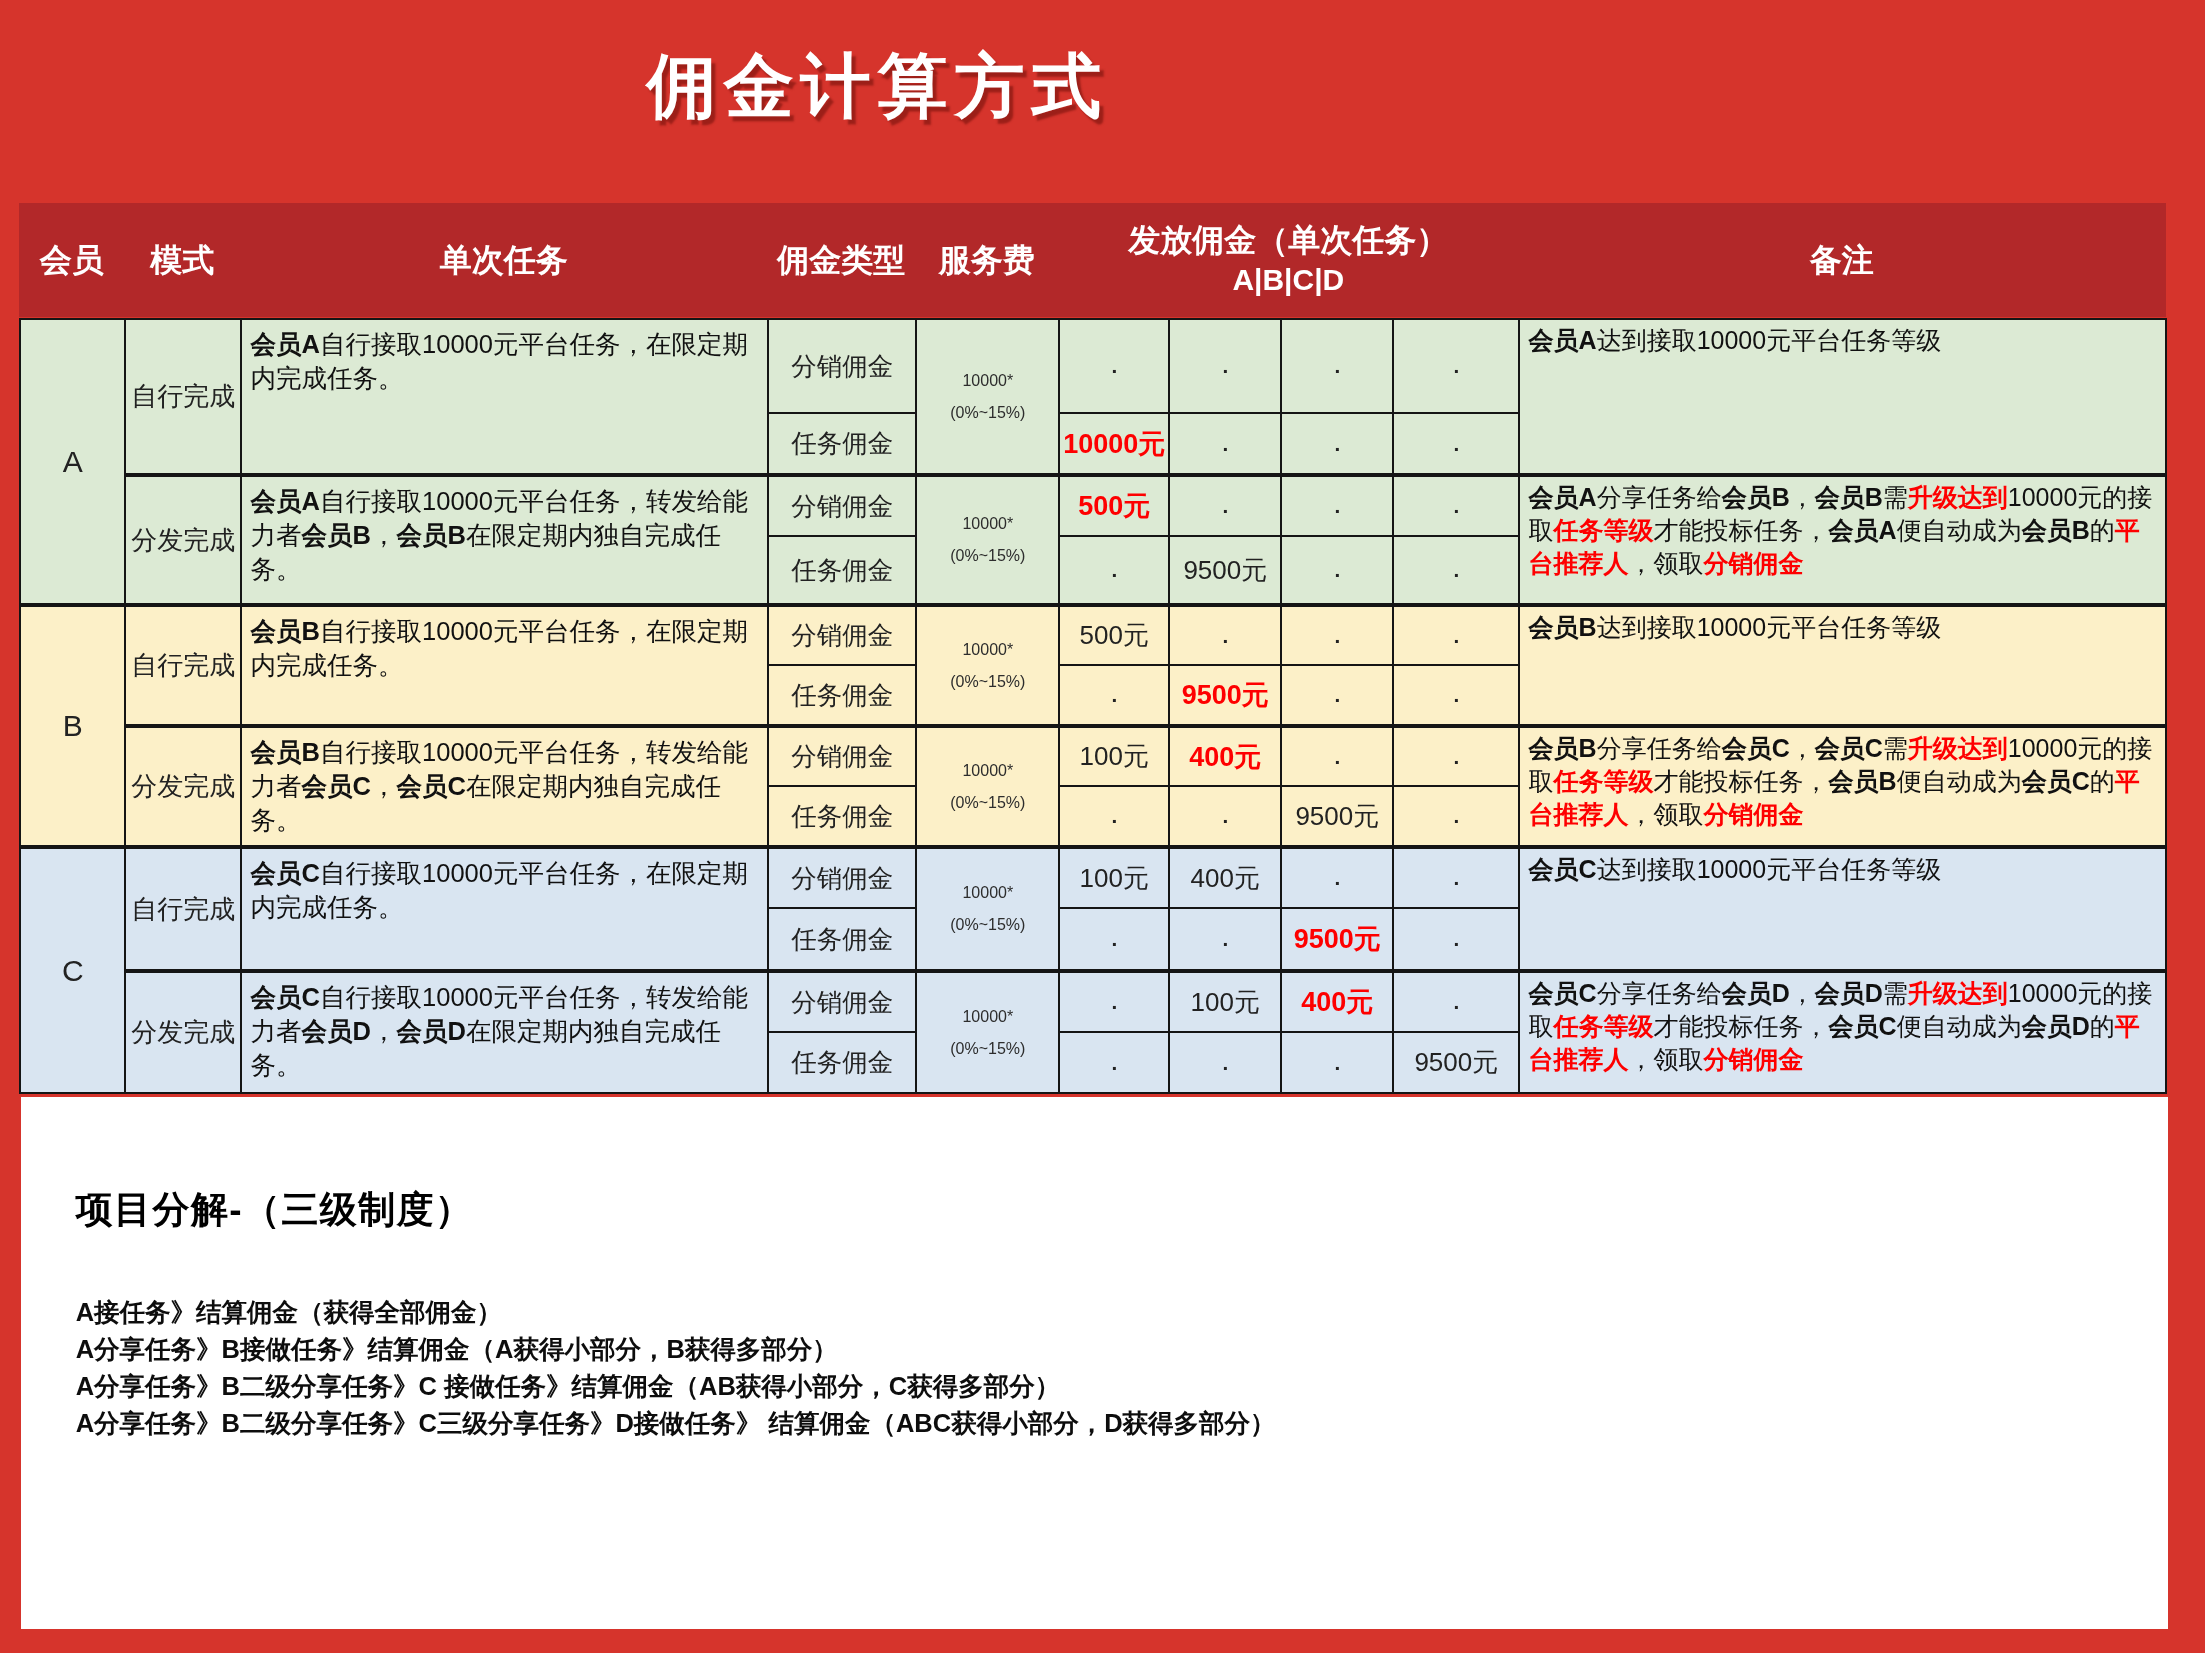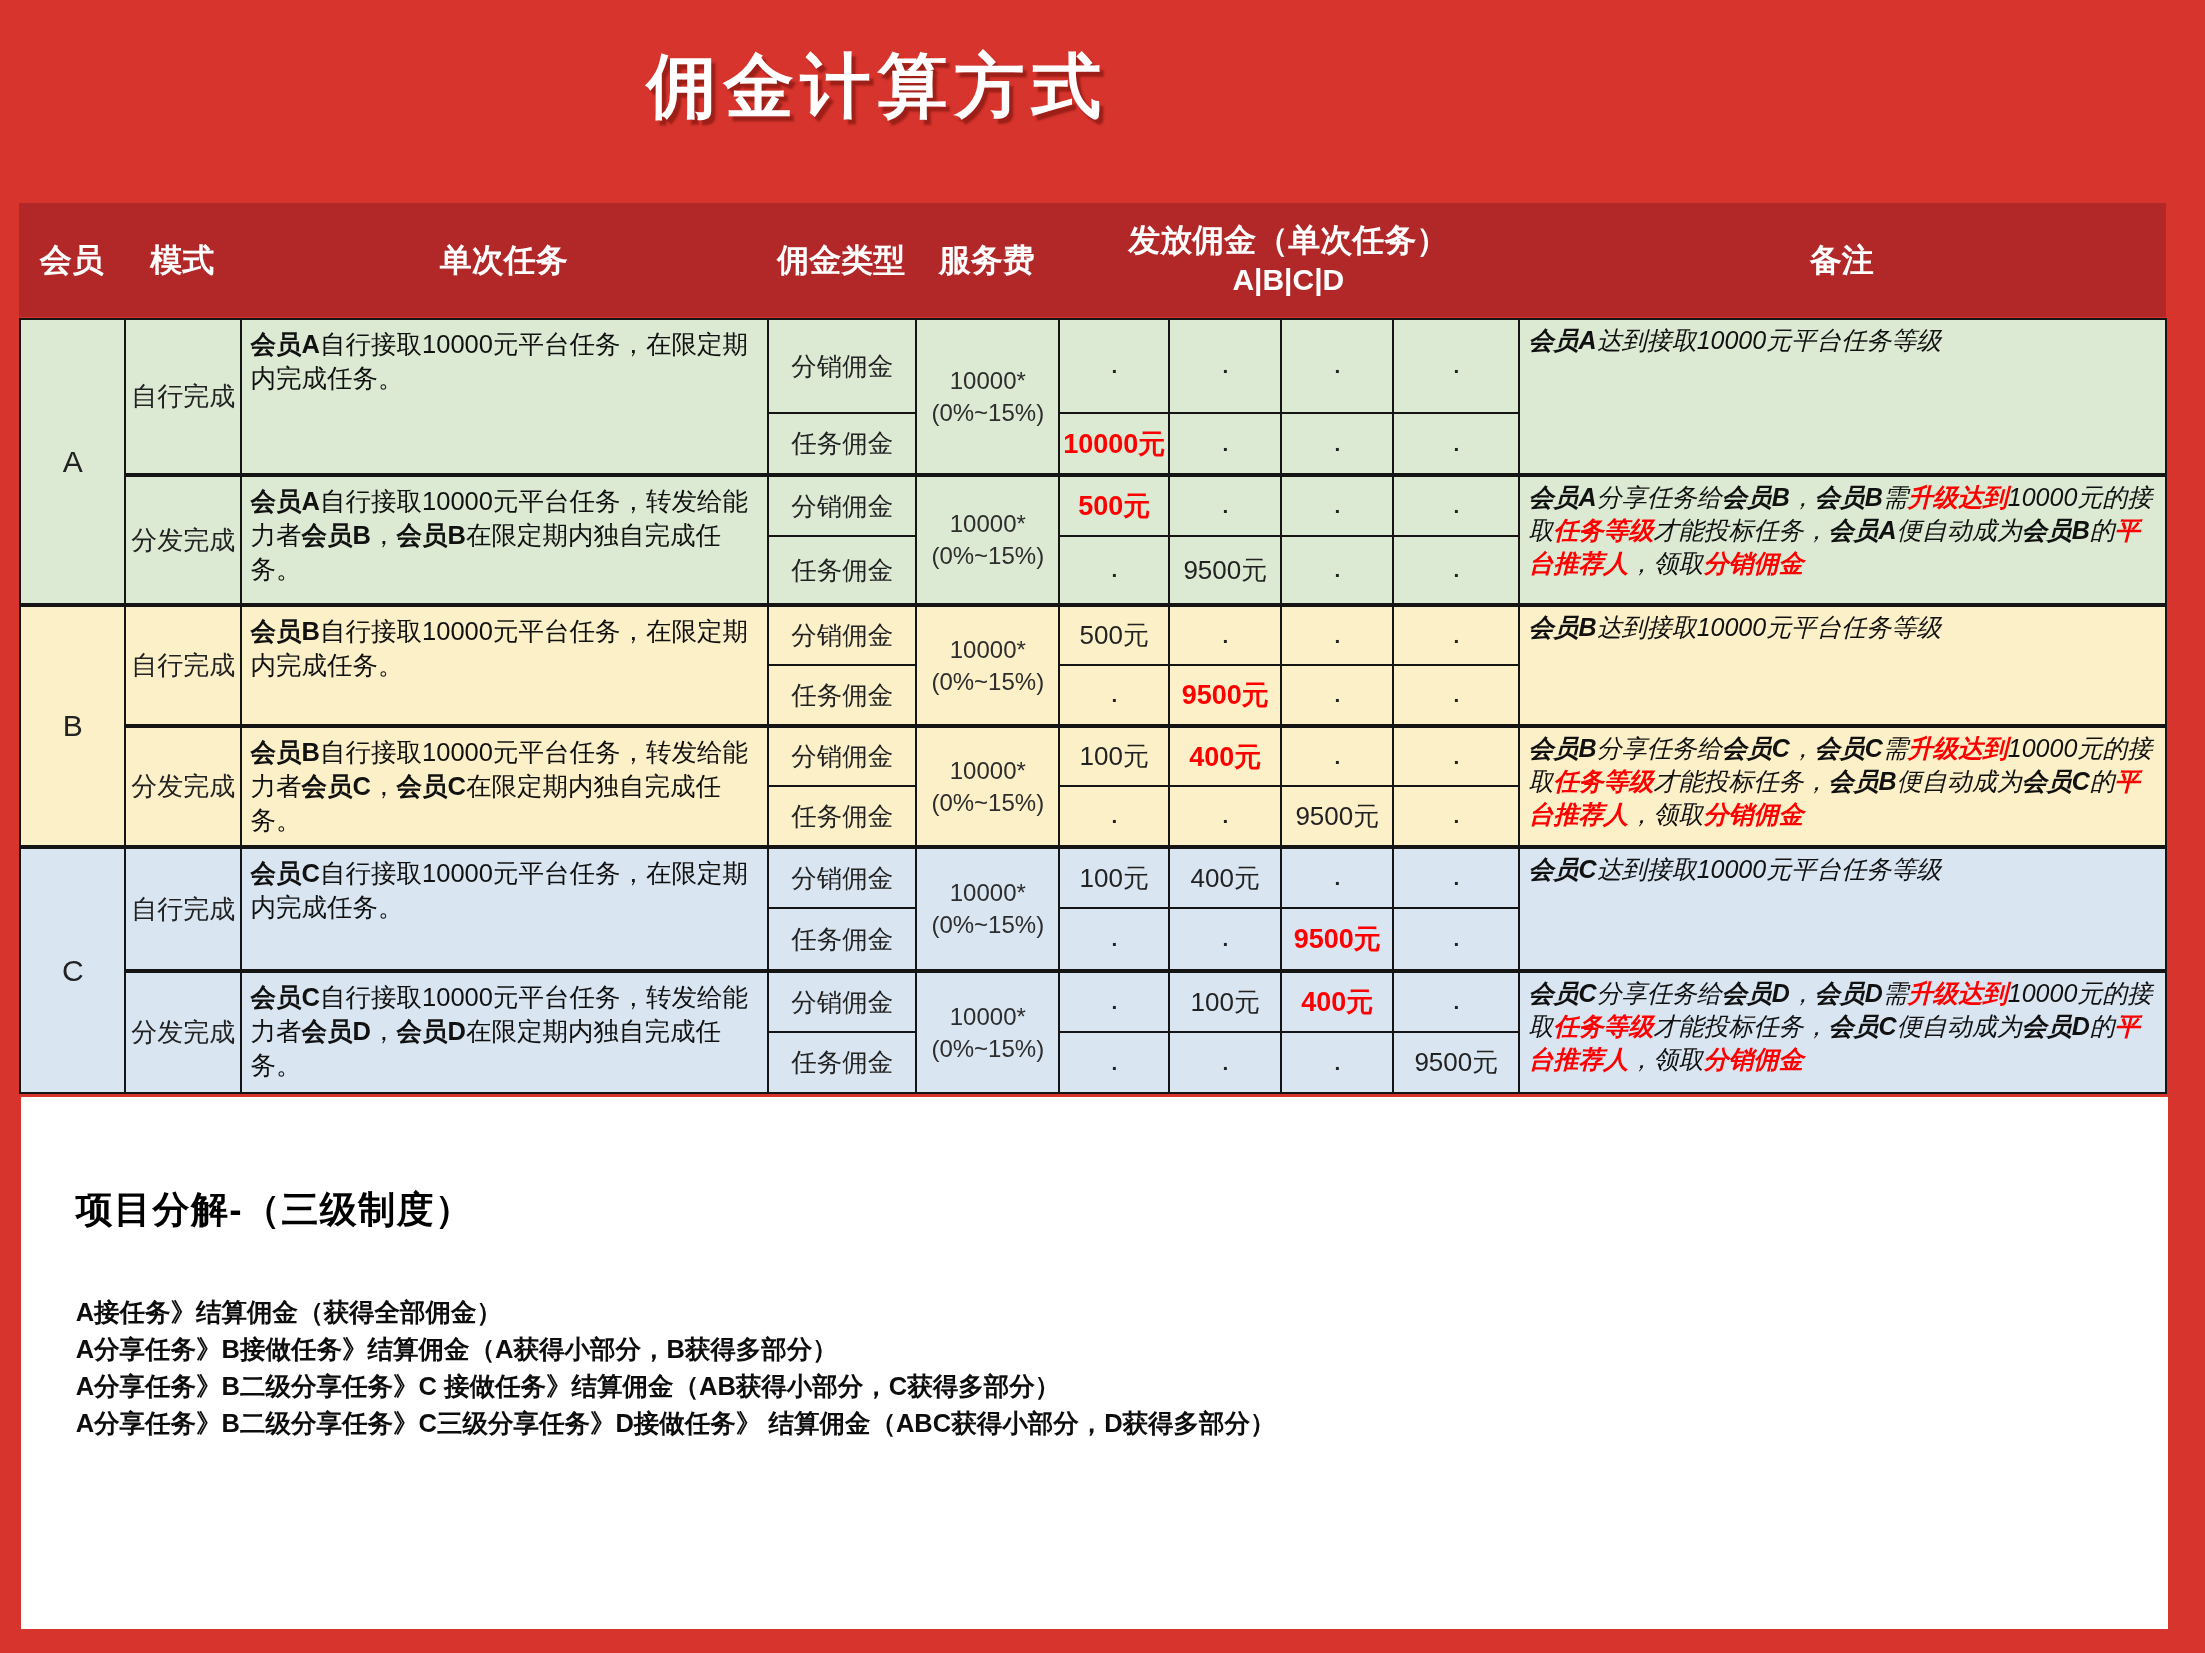--- a/index.html
+++ b/index.html
@@ -49,23 +49,23 @@
     overflow:hidden;
   }
   .green{background:var(--green);}
   .yellow{background:var(--yellow);}
   .blue{background:var(--blue);}
   .sep-top{border-top:2.1px solid var(--line);}
   .c-center{display:flex;align-items:center;justify-content:center;text-align:center;}
   .member{font-size:30px;color:#222;}
   .mode{font-size:26px;color:#222;}
   .type{font-size:25.5px;color:#222;}
-  .fee{font-size:24px;color:#2d2d2d;line-height:32px;flex-direction:column;}
+  .fee{font-size:16px;color:#2d2d2d;line-height:32px;flex-direction:column;}
   .desc{font-size:25.5px;line-height:34px;padding:6.9px 8.3px 0 8.3px;color:#111;}
-  .remark{font-size:25px;line-height:33px;padding:4.1px 8.3px 0 8.3px;color:#111;font-style:italic;}
+  .remark{font-size:25px;line-height:33px;padding:4.1px 8.3px 0 8.3px;color:#111;}
   .b{font-weight:700;text-align:center;}
   .r{font-weight:700;color:var(--red);}
   .val{font-size:26px;color:#222;}
   .val-red{font-size:27px;font-weight:700;color:var(--red);}
   .dot{font-size:20.7px;font-weight:700;color:#222;}
   
   .panel{
     position:absolute;left:20.7px;top:1097px;width:2147px;height:532px;background:#fff;
   }
   .panel-heading{

